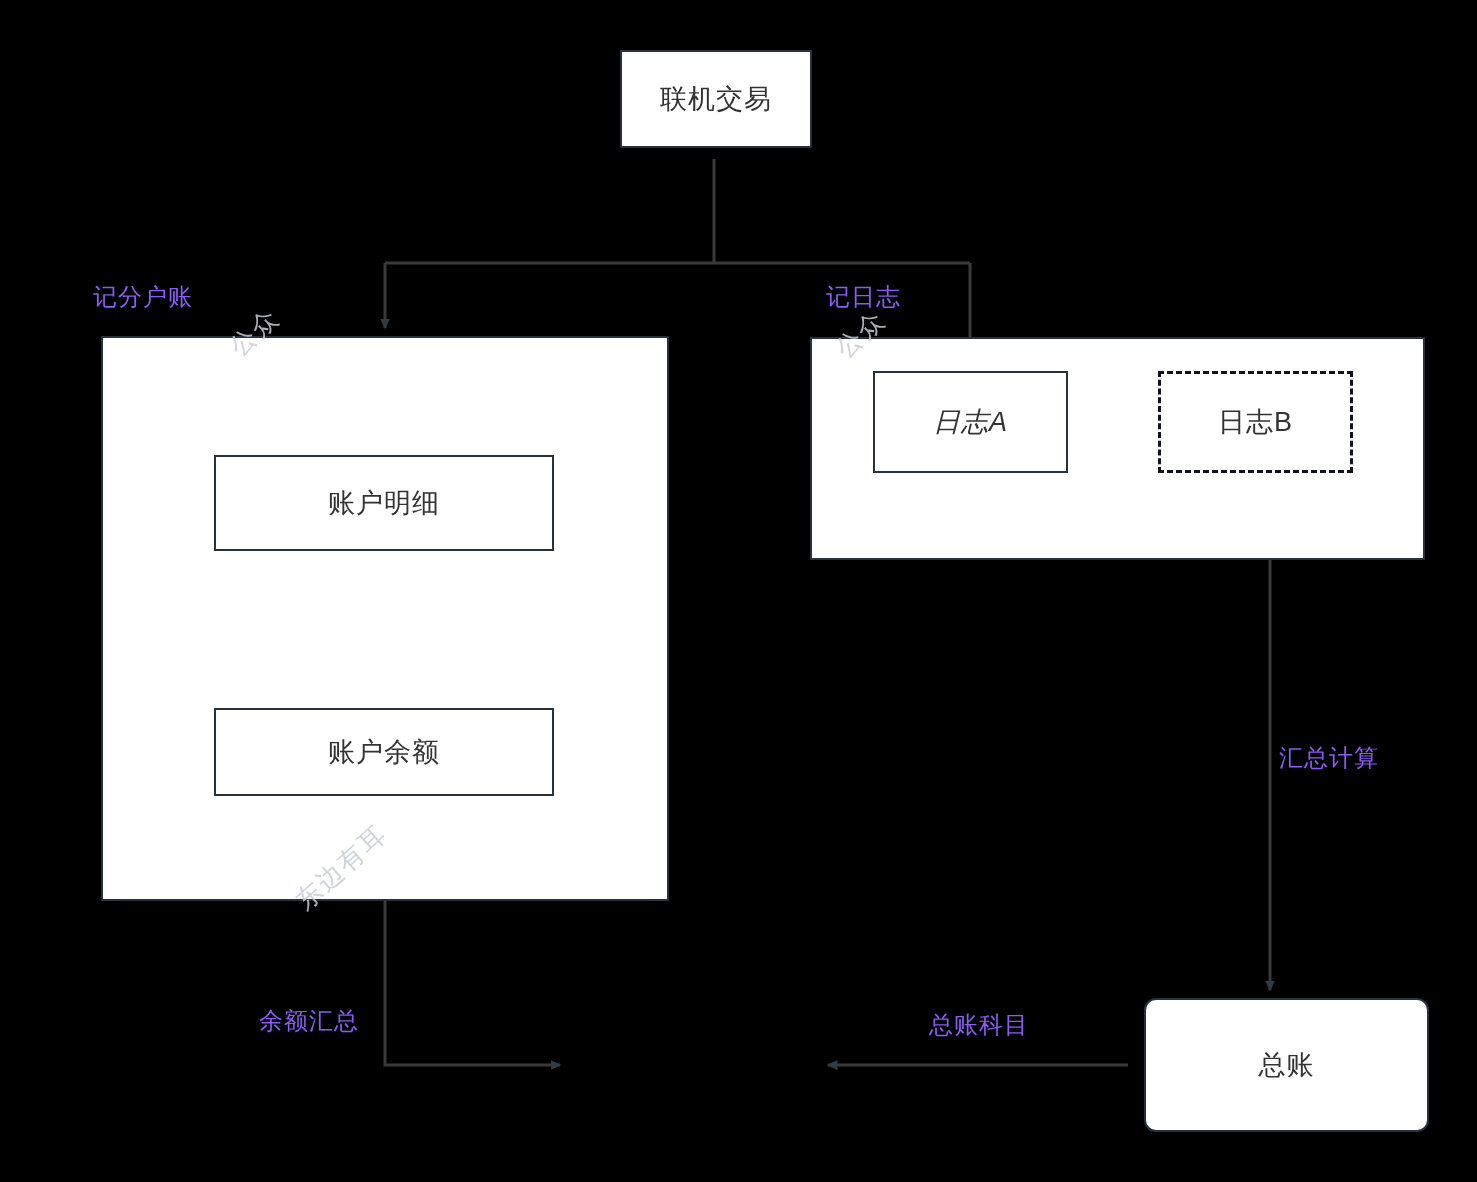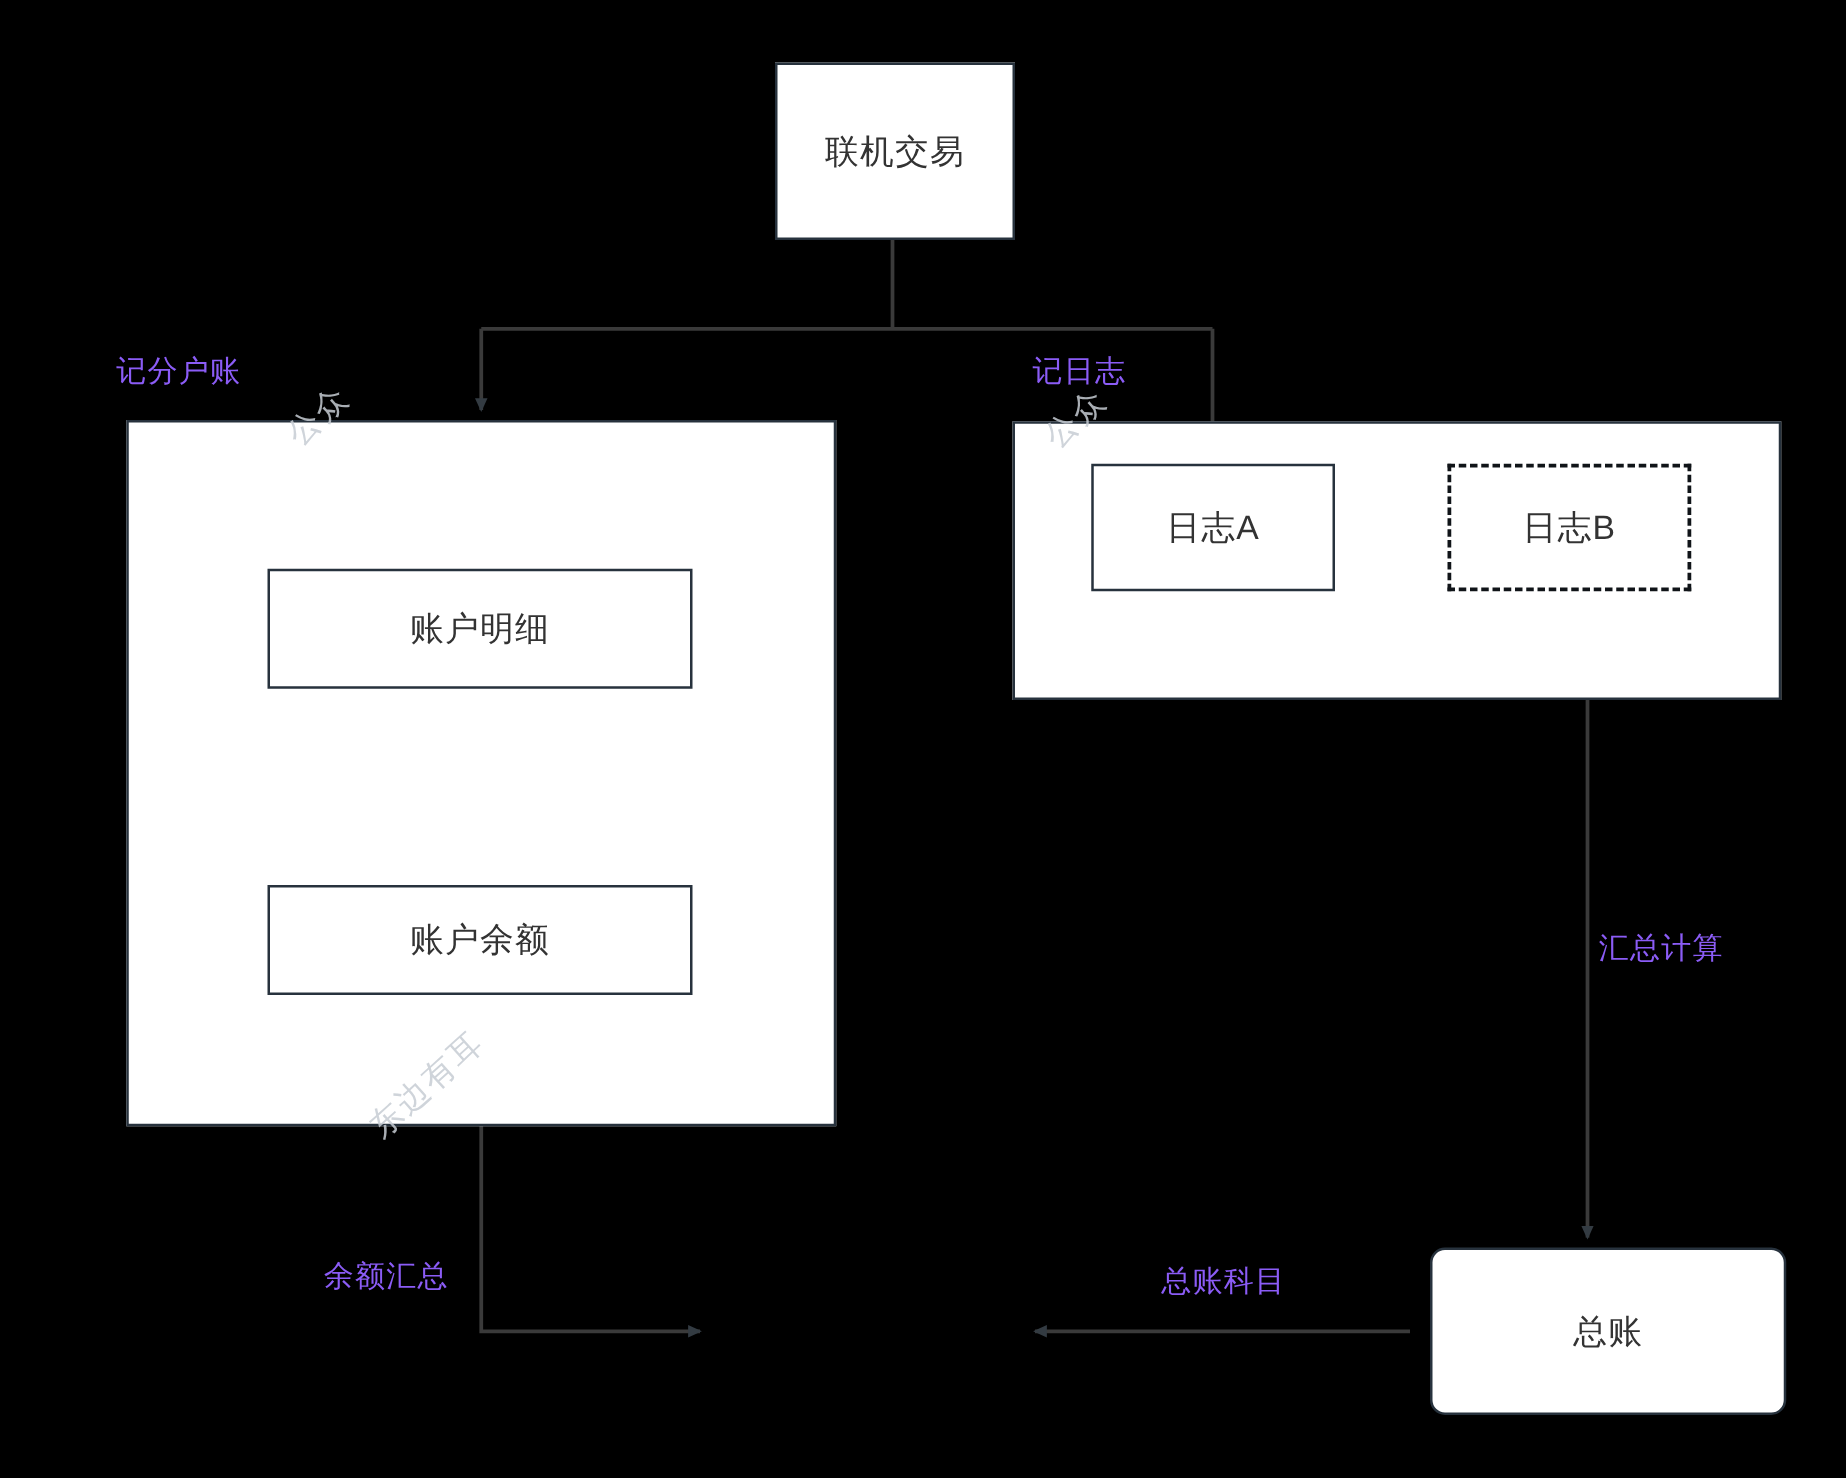--- a/index.html
+++ b/index.html
@@ -108,42 +108,42 @@
     <g>
       <path d="M1128,1065 L828,1065" stroke="#3a3a3a" stroke-width="3" fill="none" marker-end="url(#arrowFilled)"></path>
     </g>
 
     <g>
       <path d="M1160,408 L1082,408" stroke="#000000" stroke-width="9" fill="none" marker-end="url(#arrowThick)"></path>
       <path d="M1082,440 L1160,440" stroke="#000000" stroke-width="9" fill="none" marker-end="url(#arrowThick)"></path>
     </g>
   </svg>
 
-  <div class="node" style="left:620px; top:50px; width:192px; height:142px;">
+  <div class="node" style="left:620px; top:50px; width:192px; height:98px;">
     <span>联机交易</span>
   </div>
 
   <div class="container-node" style="left:101px; top:336px; width:568px; height:565px;"></div>
 
   <div class="watermark" style="left:222px; top:338px;">公众</div>
   <div class="watermark" style="left:288px; top:892px;">东边有耳</div>
 
   <div class="node inner-node" style="left:214px; top:455px; width:340px; height:96px;">
     <span>账户明细</span>
   </div>
 
   <div class="node inner-node" style="left:214px; top:708px; width:340px; height:88px;">
     <span>账户余额</span>
   </div>
 
   <div class="container-node" style="left:810px; top:337px; width:615px; height:223px;"></div>
 
   <div class="watermark" style="left:828px; top:340px;">公众</div>
 
-  <div class="node inner-node" style="left:873px; top:371px; width:195px; height:102px;">
+  <div class="node inner-node" style="left:873px; top:371px; width:195px; height:102px;font-style:italic;">
     <span>日志A</span>
   </div>
 
   <div class="node inner-node dashed" style="left:1158px; top:371px; width:195px; height:102px;">
     <span>日志B</span>
   </div>
 
 
   <div class="node rounded" style="left:1144px; top:998px; width:285px; height:134px;">
     <span>总账</span>

